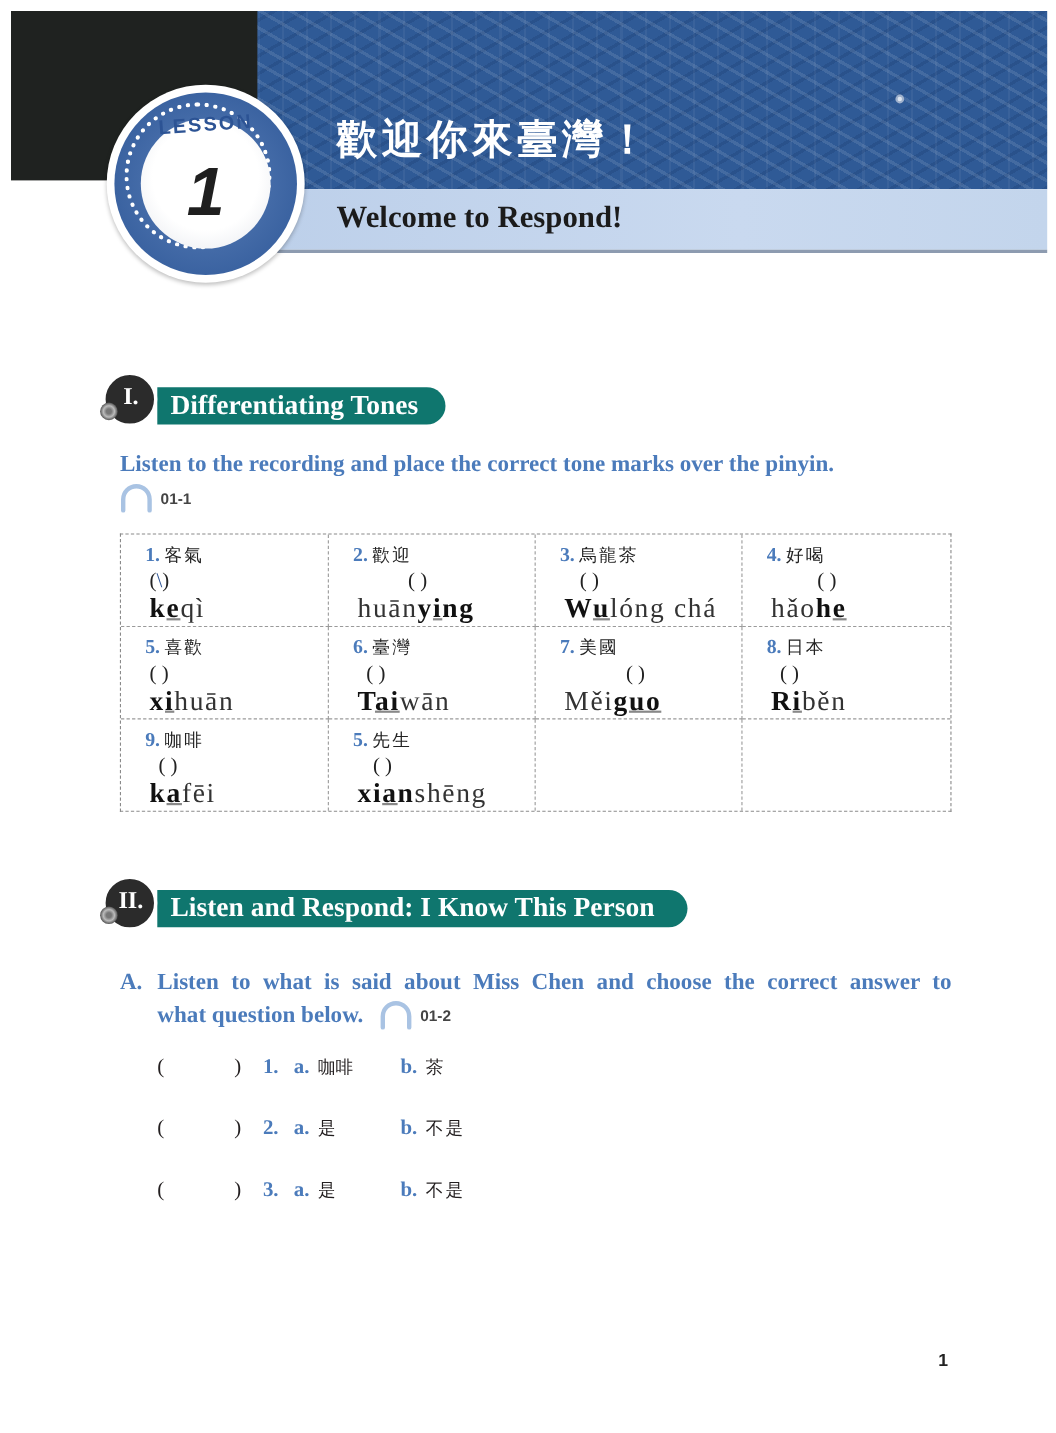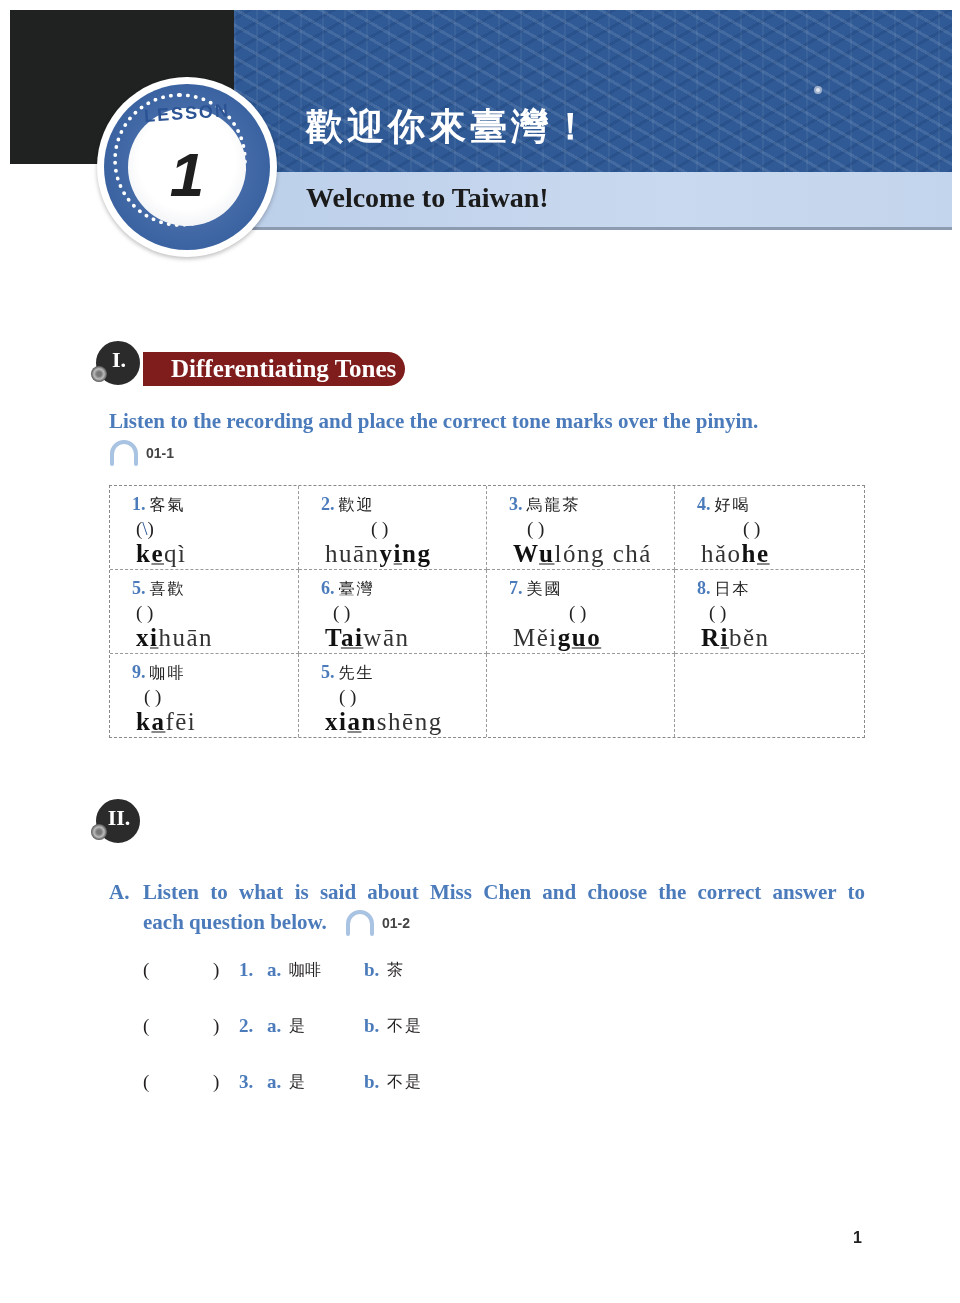--- a/index.html
+++ b/index.html
@@ -64,22 +64,22 @@
   }
   .sec-num {
     position: absolute; left: 0; top: 6px; width: 46px; text-align: center; color: #fff;
     font-size: 22px; font-weight: bold;
   }
   .sec-seal {
     position: absolute; left: -2px; top: 28px; width: 16px; height: 16px; border-radius: 50%;
     background: radial-gradient(circle, #777 20%, #bbb 45%, #555 70%); z-index: 3;
   }
   .sec-bar {
-    position: absolute; top: 6px; height: 34px; background: #7f1d1d; border-radius: 0 18px 18px 0;
-    color: #ffffff; font-size: 25px; font-weight: bold; padding-left: 28px; line-height: 34px; white-space: nowrap;
+    position: absolute; top: 6px; height: 34px; background: #0f766e; border-radius: 0 18px 18px 0;
+    color: #ffffff; font-size: 25px; font-weight: bold; padding-left: 12px; line-height: 34px; white-space: nowrap;
   }
 
   .instr { position: absolute; color: #4b7bbb; font-weight: bold; font-size: 21px; line-height: 30px; }
   .audio { position: absolute; display: flex; align-items: center; gap: 6px; }
   .audio svg { display: block; }
   .audio-code { font-family: "Liberation Sans", sans-serif; font-size: 14px; font-weight: bold; color: #444; text-align: center; }
 
   
   .tone-table {
     position: absolute; left: 109px; top: 485px; width: 756px; height: 253px;
@@ -120,21 +120,21 @@
 
 <div class="lesson-badge">
   <div class="lesson-ring"></div>
   <div class="lesson-teeth"></div>
   <div class="lesson-inner" style="left:31px;top:31px;"></div>
   <div class="lesson-word">LESSON</div>
   <div class="lesson-num">1</div>
 </div>
 
 <div class="title-zh">歡迎你來臺灣！</div>
-<div class="title-en">Welcome to Taiwan!</div>
+<div class="title-en">Welcome to Respond!</div>
 
 <div class="sec-hdr" style="left:93px; top:338px; width:312px;">
   <div class="sec-bar" style="left:50px; top:14px; width:262px;">Differentiating Tones</div>
   <div class="sec-circle">
     <div class="sec-num">I.</div>
   </div>
   <div class="sec-seal"></div>
 </div>
 
 <div class="instr" style="left:109px; top:406px;">Listen to the recording and place the correct tone marks over the pinyin.</div>
@@ -195,29 +195,30 @@
     <div class="cell last-row">
       <div class="cell-head"><span class="cell-num">5.</span><span class="cell-zh">先生</span></div>
       <div class="cell-paren" style="left: 40px;">( )</div>
       <div class="cell-pinyin"><b>xi</b><u>a</u><b>n</b>shēng</div>
     </div>
     <div class="cell last-row"></div>
     <div class="cell last-row"></div>
   </div>
 
 <div class="sec-hdr" style="left:93px; top:796px; width:534px;">
+  <div class="sec-bar" style="left:50px; top:13px; width:482px;">Listen and Respond: I Know This Person</div>
   <div class="sec-circle">
     <div class="sec-num">II.</div>
   </div>
   <div class="sec-seal"></div>
 </div>
 
 <div class="instr" style="left:109px; top:877px;">A.</div>
 <div class="instr" style="left:143px; top:877px; width:722px; text-align:justify; text-align-last:justify;">Listen to what is said about Miss Chen and choose the correct answer to</div>
-<div class="instr" style="left:143px; top:907px;">each question below.</div>
+<div class="instr" style="left:143px; top:907px;">what question below.</div>
 <div class="audio" style="left:344px; top:908px;">
   <svg width="32" height="30" viewBox="0 0 32 30">
     <path d="M4 26 V16 A12 12 0 0 1 28 16 V26" fill="none" stroke="#a9c3e3" stroke-width="4" stroke-linecap="round"></path>
   </svg>
   <span class="audio-code">01-2</span>
 </div>
 
 <div class="qa-row" style="top:959px;">
   <span class="qa-open">(</span>
   <span class="qa-close">)</span>

